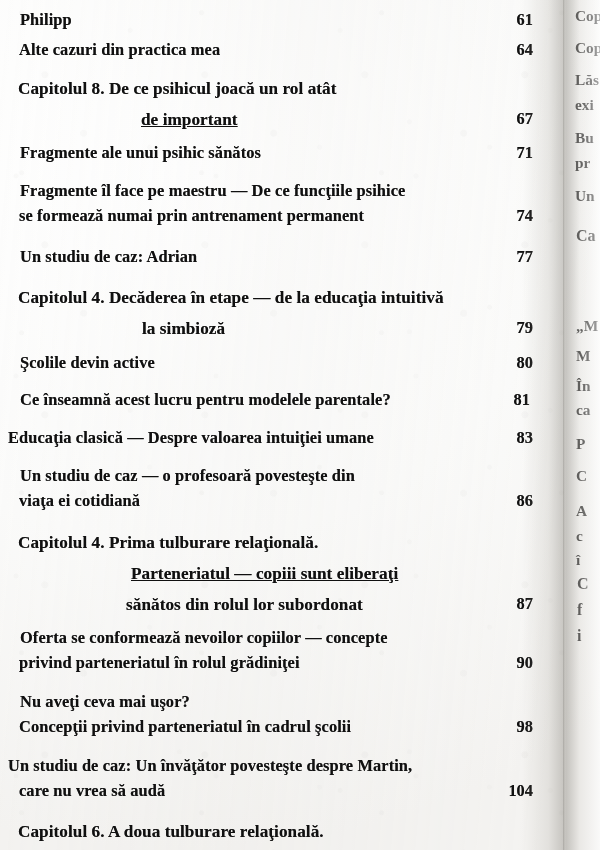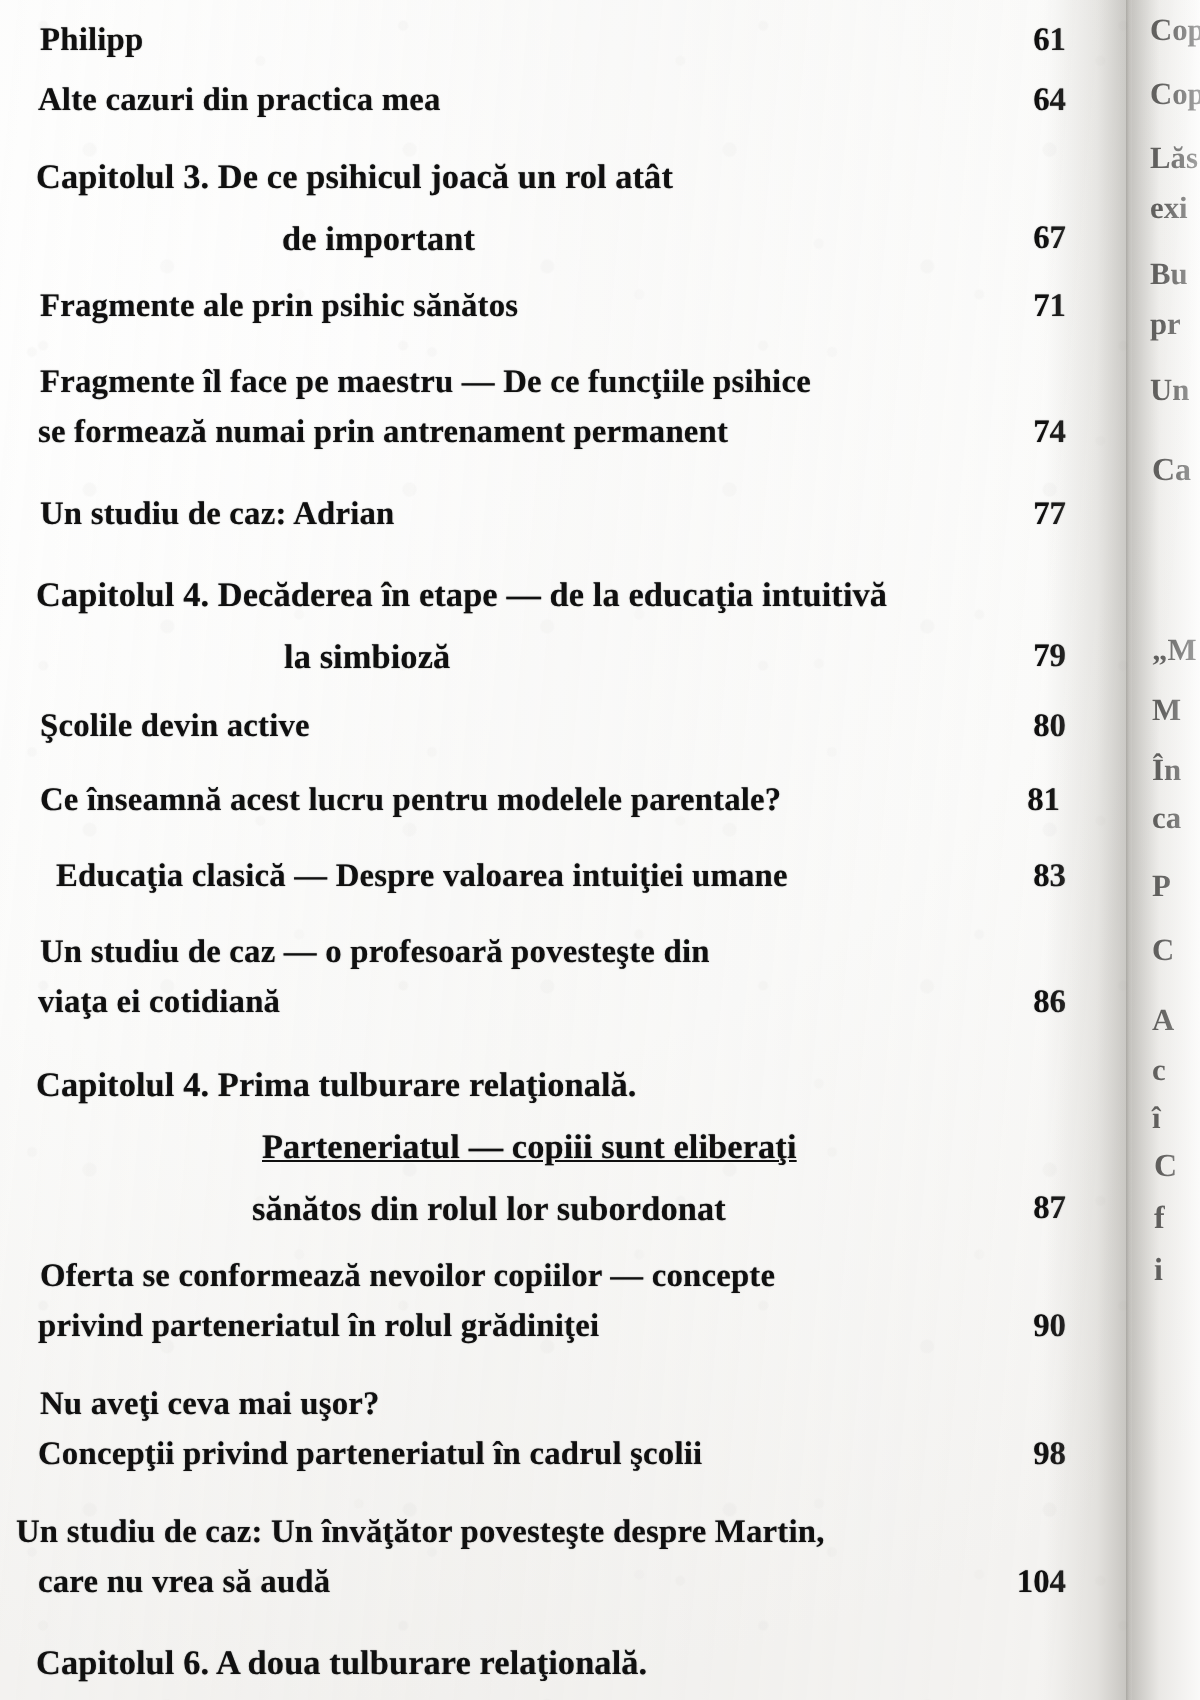--- a/index.html
+++ b/index.html
@@ -149,31 +149,31 @@
 
     <div class="entry" style="top:42px;">
       <div class="line">
         <span class="txt item" style="left:19px;">Alte cazuri din practica mea</span>
         <span class="pg" style="left:487px;">64</span>
       </div>
     </div>
 
     <div class="entry" style="top:80px;">
       <div class="line">
-        <span class="txt chap" style="left:18px;">Capitolul 3. De ce psihicul joacă un rol atât</span>
+        <span class="txt chap" style="left:18px;">Capitolul 8. De ce psihicul joacă un rol atât</span>
       </div>
       <div class="line" style="top:31px;">
-        <span class="txt chap" style="left:141px;">de important</span>
+        <span class="txt chap" style="left:141px;text-decoration:underline;">de important</span>
         <span class="pg" style="left:487px;">67</span>
       </div>
     </div>
 
     <div class="entry" style="top:145px;">
       <div class="line">
-        <span class="txt item" style="left:20px;">Fragmente ale prin psihic sănătos</span>
+        <span class="txt item" style="left:20px;">Fragmente ale unui psihic sănătos</span>
         <span class="pg" style="left:487px;">71</span>
       </div>
     </div>
 
     <div class="entry" style="top:183px;">
       <div class="line">
         <span class="txt item" style="left:20px;">Fragmente îl face pe maestru — De ce funcţiile psihice</span>
       </div>
       <div class="line" style="top:25px;">
         <span class="txt item" style="left:19px;">se formează numai prin antrenament permanent</span>
@@ -207,21 +207,21 @@
 
     <div class="entry" style="top:392px;">
       <div class="line">
         <span class="txt item" style="left:20px;">Ce înseamnă acest lucru pentru modelele parentale?</span>
         <span class="pg" style="left:484px;">81</span>
       </div>
     </div>
 
     <div class="entry" style="top:430px;">
       <div class="line">
-        <span class="txt item" style="left:28px;">Educaţia clasică — Despre valoarea intuiţiei umane</span>
+        <span class="txt item" style="left:8px;">Educaţia clasică — Despre valoarea intuiţiei umane</span>
         <span class="pg" style="left:487px;">83</span>
       </div>
     </div>
 
     <div class="entry" style="top:468px;">
       <div class="line">
         <span class="txt item" style="left:20px;">Un studiu de caz — o profesoară povesteşte din</span>
       </div>
       <div class="line" style="top:25px;">
         <span class="txt item" style="left:19px;">viaţa ei cotidiană</span>

